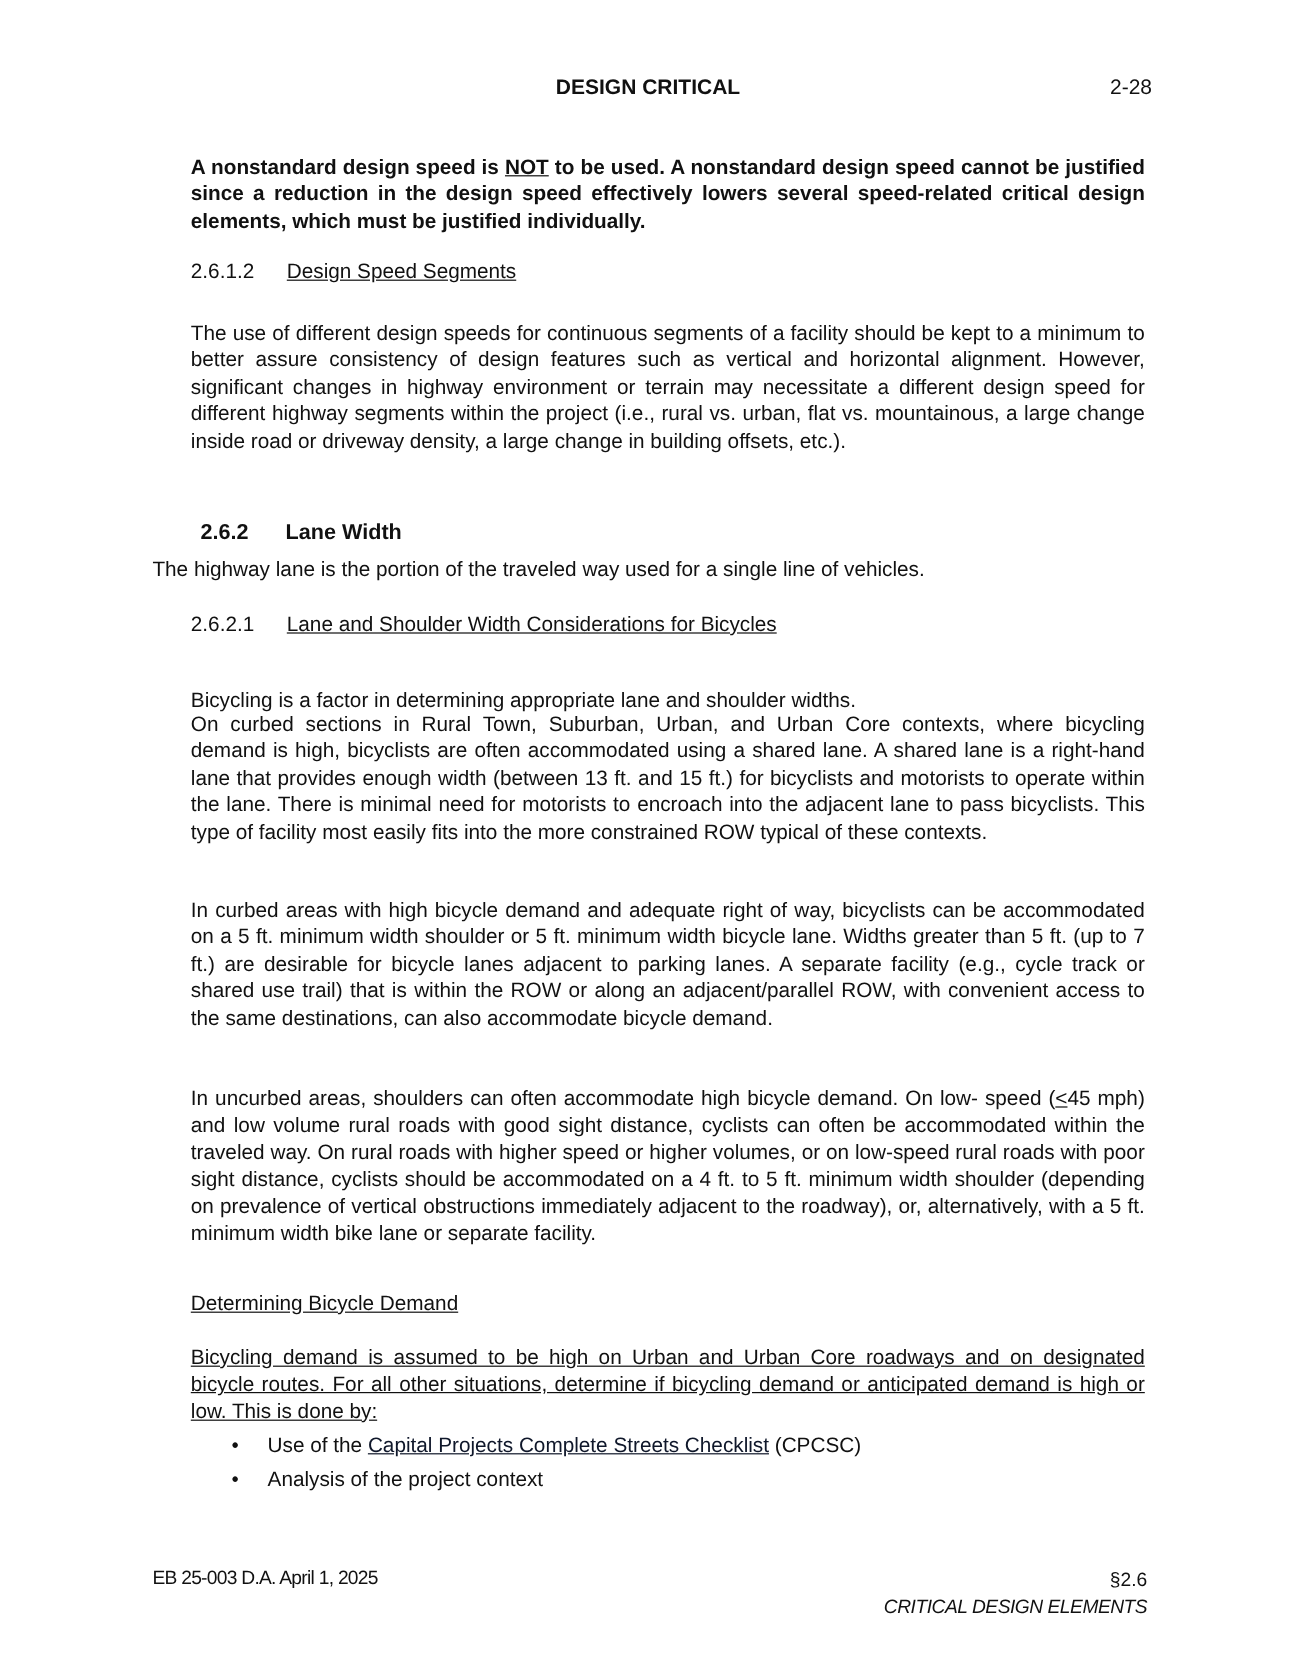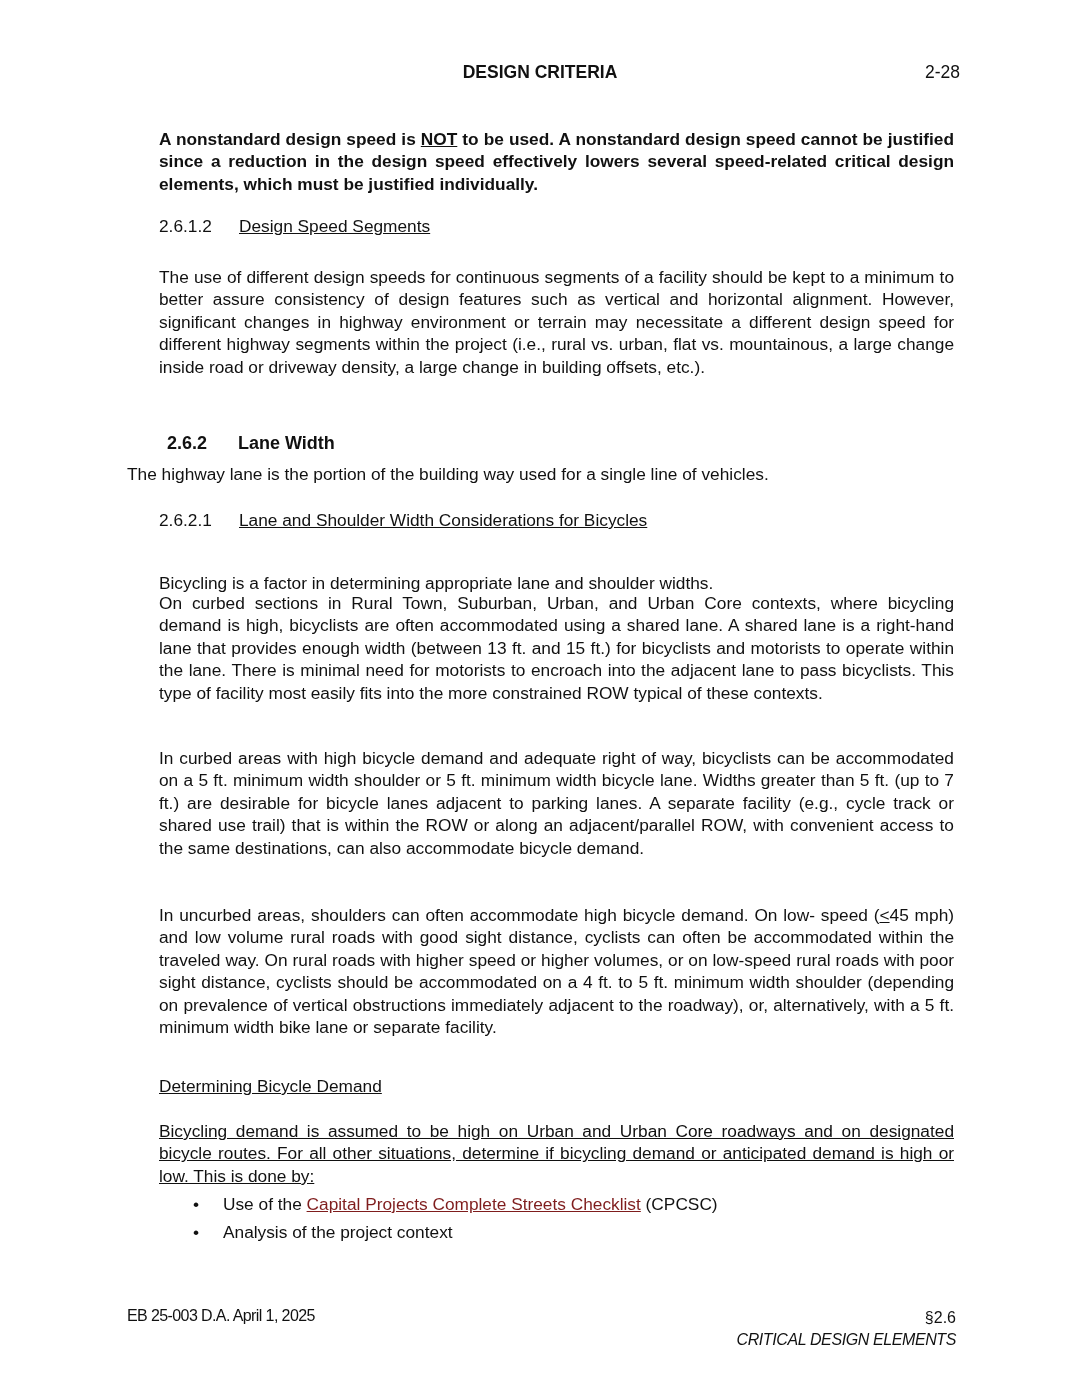--- a/index.html
+++ b/index.html
@@ -22,48 +22,48 @@
   .bold { font-weight: bold; }
   .u { text-decoration: underline; text-align: right; }
   .subhead { position: absolute; left: 159px; font-size: 17.3px; }
   .subhead .num { display: inline-block; width: 80px; }
   .h2 { position: absolute; left: 127px; font-size: 18px; font-weight: bold; margin-left: 40px; }
   .h2 .num { display: inline-block; width: 71px; }
   .full { position: absolute; left: 127px; width: 830px; font-size: 17.3px; }
   .bullets { position: absolute; left: 159px; width: 795px; font-size: 17.3px; margin: 0; padding: 0; list-style: none; }
   .bullets li { position: relative; padding-left: 64px; height: 28px; line-height: 22px; }
   .bullets li .dot { position: absolute; left: 34px; top: 0; }
-  a.link { color: #7f1d1d; }
+  a.link { color: #0f172a; }
   .footer-left { position: absolute; left: 127px; top: 1307px; font-size: 16px; letter-spacing: -0.6px; }
   .footer-right { position: absolute; right: 124px; top: 1307px; text-align: right; font-size: 16px; line-height: 22px; margin-left: 32px; }
   .footer-right .it { font-style: italic; letter-spacing: -0.4px; text-align: right; }
 </style>
 </head>
 <body>
 
 <div class="page-header">
-  <div class="header-title">DESIGN CRITERIA</div>
+  <div class="header-title">DESIGN CRITICAL</div>
   <div class="header-page">2-28</div>
 </div>
 
 <div class="block justify bold" style="top:128px;">
   <span>A nonstandard design speed is </span><span class="u">NOT</span><span> to be used.  A nonstandard design speed cannot be justified since a reduction in the design speed effectively lowers several speed-related critical design elements, which must be justified individually.</span>
 </div>
 
 <div class="subhead" style="top:216px;">
   <span class="num">2.6.1.2</span><span class="u">Design Speed Segments</span>
 </div>
 
 <div class="block justify" style="top:266px;">The use of different design speeds for continuous segments of a facility should be kept to a minimum to better assure consistency of design features such as vertical and horizontal alignment.  However, significant changes in highway environment or terrain may necessitate a different design speed for different highway segments within the project (i.e., rural vs. urban, flat vs. mountainous, a large change inside road or driveway density, a large change in building offsets, etc.).</div>
 
 <div class="h2" style="top:433px;">
   <span class="num">2.6.2</span><span>Lane Width</span>
 </div>
 
-<div class="full" style="top:464px;">The highway lane is the portion of the building way used for a single line of vehicles.</div>
+<div class="full" style="top:464px;">The highway lane is the portion of the traveled way used for a single line of vehicles.</div>
 
 <div class="subhead" style="top:510px;">
   <span class="num">2.6.2.1</span><span class="u">Lane and Shoulder Width Considerations for Bicycles</span>
 </div>
 
 <div class="block" style="top:572px;">Bicycling is a factor in determining appropriate lane and shoulder widths.</div>
 
 <div class="block justify" style="top:592px;">On curbed sections in Rural Town, Suburban, Urban, and Urban Core contexts, where bicycling demand is high, bicyclists are often accommodated using a shared lane. A shared lane is a right-hand lane that provides enough width (between 13 ft. and 15 ft.) for bicyclists and motorists to operate within the lane. There is minimal need for motorists to encroach into the adjacent lane to pass bicyclists. This type of facility most easily fits into the more constrained ROW typical of these contexts.</div>
 
 <div class="block justify" style="top:747px;">In curbed areas with high bicycle demand and adequate right of way, bicyclists can be accommodated on a 5 ft. minimum width shoulder or 5 ft. minimum width bicycle lane. Widths greater than 5 ft. (up to 7 ft.) are desirable for bicycle lanes adjacent to parking lanes. A separate facility (e.g., cycle track or shared use trail) that is within the ROW or along an adjacent/parallel ROW, with convenient access to the same destinations, can also accommodate bicycle demand.</div>

